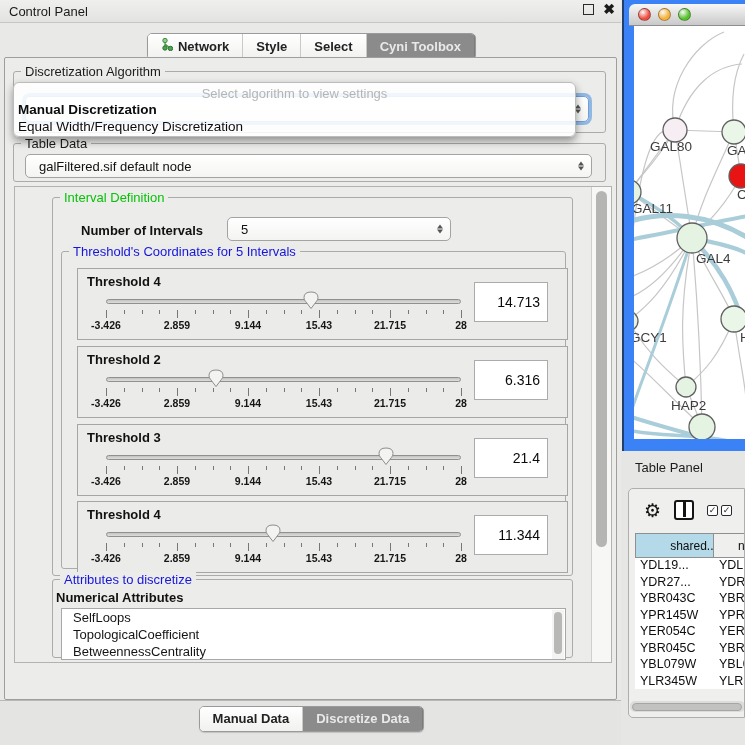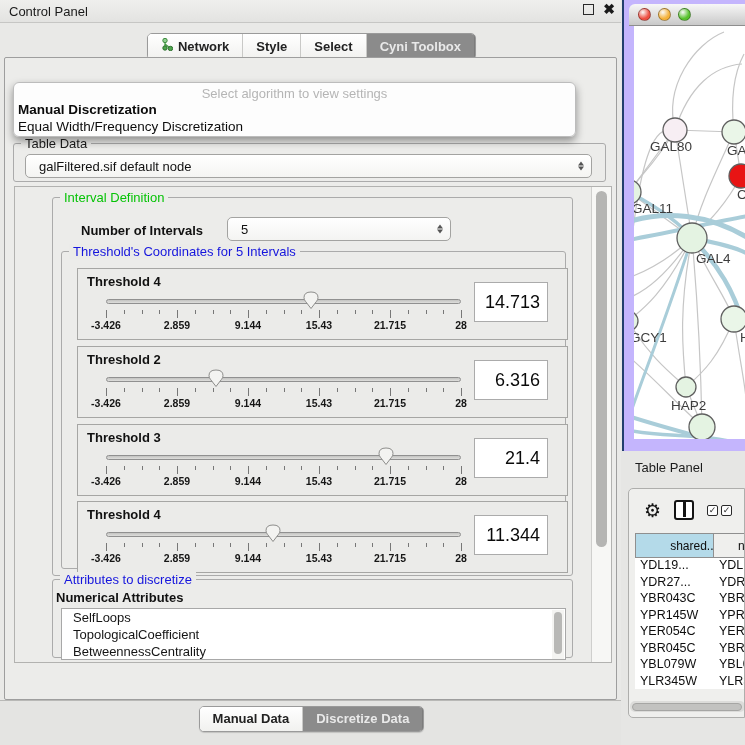--- a/index.html
+++ b/index.html
@@ -64,40 +64,40 @@
     border:1px solid #a6a6a4; background:#ebebe9; }
   .thr-label { position:absolute; left:9px; top:5px; font-size:13px; font-weight:bold; color:#111; }
   .sl-track { position:absolute; left:28px; top:30px; width:355px; height:5px;
     background:linear-gradient(#c3c3c1,#dededc); border:1px solid #909090; border-radius:3px; }
   .sl-thumb { position:absolute; top:22px; width:16px; height:19px; }
   .ticks { position:absolute; left:28px; top:41px; width:355px; height:8px; }
   .ticks i { position:absolute; top:0; width:1px; background:#777; display:block; }
   .tlabels { position:absolute; left:28px; top:50px; width:355px; height:12px; }
   .tlabels span { position:absolute; transform:translateX(-50%); font-size:10.5px; font-weight:bold; color:#161616; white-space:nowrap; }
   .thr-value { position:absolute; left:396px; top:13px; width:74px; height:40px;
-    background:#fff; border:1px solid #ababab; font-size:18px; color:#0a0a0a;
+    background:#fff; border:1px solid #ababab; font-size:14px; color:#0a0a0a;
     display:flex; align-items:center; justify-content:flex-end; padding-right:7px; }
 
   #attr-list { position:absolute; left:8px; top:28px; width:505px; height:52px;
     background:#fff; border:1px solid #a8a8a8; overflow:hidden; }
   #attr-list .item { font-size:13px; color:#151515; padding:1px 0 1px 11px; }
   #attr-vscroll { position:absolute; right:1px; top:1px; width:12px; height:50px; background:#f4f4f2; }
   #attr-vthumb { position:absolute; left:2px; top:2px; width:8px; height:42px; background:#b8b8b6; border-radius:5px; }
 
   #apply-btn { position:absolute; left:269px; top:671px; width:65px; height:21px;
     background:linear-gradient(#ffffff,#e4e4e2); border:1px solid #969694; border-radius:5px;
     font-size:13px; color:#111; display:flex; align-items:center; justify-content:center; }
 
   #bottom-strip { position:absolute; left:0; top:700px; width:621px; height:45px;
     background:#e4e4e2; border-top:1px solid #b8b8b6; }
 
   
   #right-side { position:absolute; left:621px; top:0; width:124px; height:745px; background:#e6e6e4; }
   #net-window { position:absolute; left:1px; top:0; width:123px; height:451px;
-    background:#c4b5fd; box-shadow:inset 2px 0 0 #223f6e; }
+    background:#3b82f6; box-shadow:inset 2px 0 0 #223f6e; }
   #net-titlebar { position:absolute; left:7px; top:4px; right:0; height:22px;
     background:linear-gradient(#f7f7f7,#c9c9c9); border-bottom:1px solid #8e8e8e; border-radius:6px 0 0 0;
     display:flex; align-items:center; padding-left:9px; gap:7px; }
   .light { width:13px; height:13px; border-radius:50%; }
   #net-canvas { position:absolute; left:12px; top:26px; width:111px; height:413px; background:#fff; overflow:hidden; }
 
   #tp-title { position:absolute; left:14px; top:460px; font-size:13px; color:#1c1c1c; }
   #tp-container { position:absolute; left:7px; top:488px; width:117px; height:230px;
     background:#efefed; border:1px solid #aeaeac; border-radius:5px 0 0 5px; overflow:hidden; }
   #tp-toolbar { position:absolute; left:0; top:0; width:100%; height:42px;
@@ -156,20 +156,29 @@
           <span>Select</span>
         </div>
         <div class="tab active">
           <span>Cyni Toolbox</span>
         </div>
       </div>
   </div>
 
   <div id="cp-body">
 
+    <div class="groupbox" style="left:8px; top:13px; width:593px; height:62px;">
+      <span class="grouplabel">Discretization Algorithm</span>
+      <div class="combo focused" style="left:11px; top:24px; width:564px; height:26px;">
+        <span class="stepper">
+            <i class="up"></i>
+            <i class="down"></i>
+          </span>
+      </div>
+    </div>
 
     <div class="groupbox" style="left:8px; top:85px; width:593px; height:39px;">
       <span class="grouplabel">Table Data</span>
       <div class="combo" style="left:11px; top:10px; width:567px; height:24px;">
         <span>galFiltered.sif default node</span>
         <span class="stepper">
             <i class="up"></i>
             <i class="down"></i>
           </span>
       </div>

